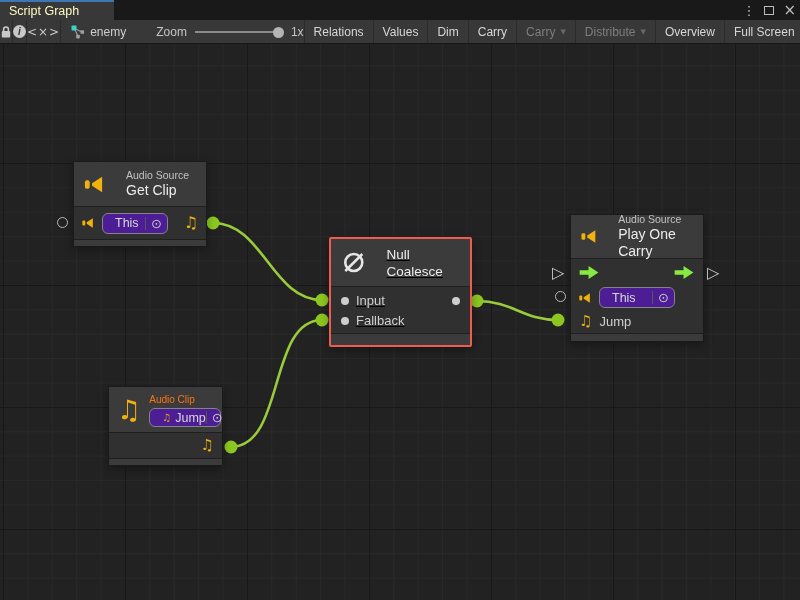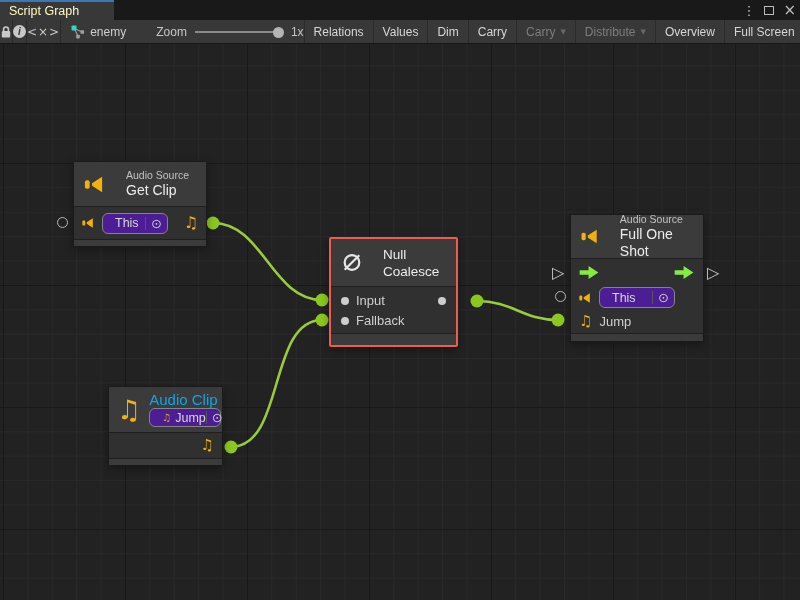--- a/index.html
+++ b/index.html
@@ -78,33 +78,33 @@
   .oport { position:absolute; width:11px; height:11px; border:1.5px solid #b9b9b9; border-radius:50%; }
   .tri { position:absolute; color:#c8c8c8; font-size:16px; line-height:16px;
          font-family:"DejaVu Sans",sans-serif; }
 
   
   #n-getclip   { left:73px;  top:117px; width:134px; }
   #n-getclip .nhead { height:45px; }
   #n-getclip .nrow  { height:32px; }
   #n-getclip .nfoot { height:7px; }
 
-  #n-null      { left:329px; top:193px; width:129px; }
+  #n-null      { left:329px; top:193px; width:143px;text-decoration:underline; }
   #n-null .nhead { height:48px; }
   #n-null .nrow  { height:21px; padding:0 10px; }
   #n-null .nrow.first { padding-top:2px; }
   #n-null .ntitle { font-size:13.5px; }
   #n-null .nfoot { height:12px; }
   #n-null .rows { padding:2px 0; }
 
   #n-audioclip { left:108px; top:342px; width:115px; }
   #n-audioclip .nhead { height:46px; align-items:center; gap:8px; padding:0 8px; }
   #n-audioclip .nrow  { height:25px; justify-content:flex-end; }
   #n-audioclip .nfoot { height:7px; }
-  #n-audioclip .htitle { font-size:15px; color:#0ea5e9; line-height:15px; }
+  #n-audioclip .htitle { font-size:10px; color:#f97316; line-height:15px; }
 
   #n-playoneshot { left:570px; top:170px; width:134px; }
   #n-playoneshot .nhead { height:44px; }
   #n-playoneshot .row-flow { height:26px; justify-content:space-between; }
   #n-playoneshot .row-this { height:25px; }
   #n-playoneshot .row-clip { height:23px; }
   #n-playoneshot .nfoot { height:8px; }
 </style>
 </head>
 <body>
@@ -263,21 +263,21 @@
     </div>
 
     <div class="node" id="n-playoneshot">
       <div class="nhead">
         <svg width="22" height="19" viewBox="0 0 18 16">
           <rect x="0.5" y="4.5" width="4" height="7" rx="1.5" fill="#f2b20d"></rect>
           <path d="M6.5 7 L15 1.5 V14.5 L6.5 9 Z" fill="#f2b20d"></path>
         </svg>
         <div>
           <div class="nsub">Audio Source</div>
-          <div class="ntitle">Full One Shot</div>
+          <div class="ntitle">Play One Carry</div>
         </div>
       </div>
       <div class="nrow row-flow">
         <svg width="21" height="15" viewBox="0 0 21 16">
           <path d="M0 5.5 h9.5 v-4.5 l10.5 7 -10.5 7 v-4.5 h-9.5 z" fill="#86ea43"></path>
         </svg>
         <svg width="21" height="15" viewBox="0 0 21 16">
           <path d="M0 5.5 h9.5 v-4.5 l10.5 7 -10.5 7 v-4.5 h-9.5 z" fill="#86ea43"></path>
         </svg>
       </div>

